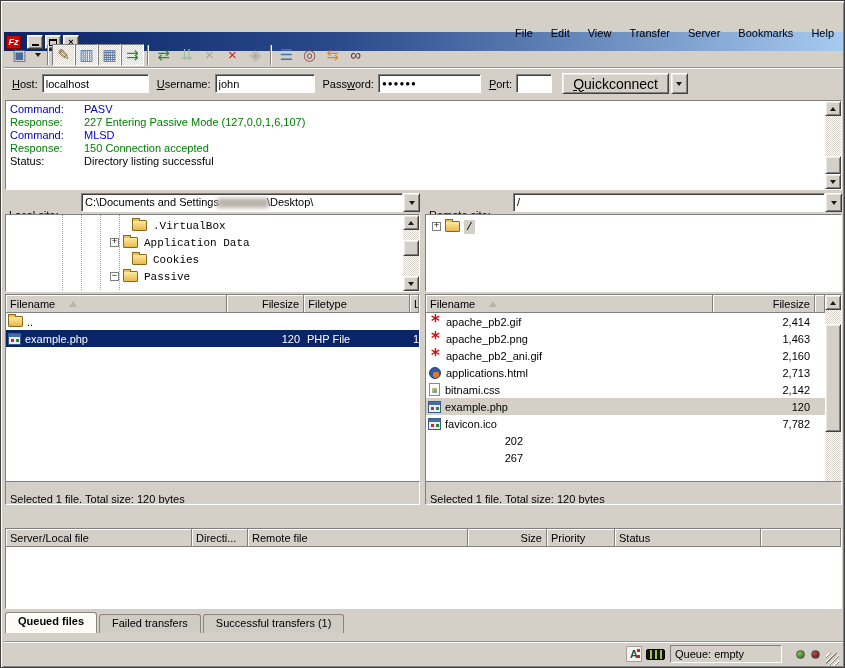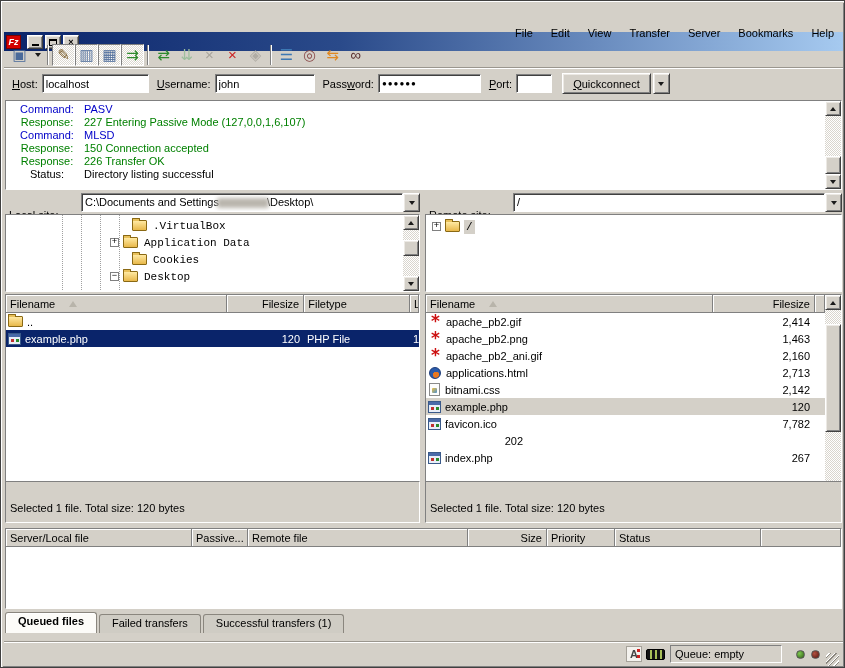--- a/index.html
+++ b/index.html
@@ -45,28 +45,28 @@
   .tri-left { width:0; height:0; border-top:3px solid transparent; border-bottom:3px solid transparent; border-right:4px solid #1a1a1a; }
   .tri-right{ width:0; height:0; border-top:3px solid transparent; border-bottom:3px solid transparent; border-left:4px solid #1a1a1a; }
   .tri-sort { width:0; height:0; border-left:4px solid transparent; border-right:4px solid transparent; border-bottom:6px solid #b8b4aa; }
 
   
   .quickbar { position:absolute; left:3px; top:67px; width:839px; height:31px; display:flex; align-items:center; }
   .quickbar label { margin:0 4px 0 8px; }
   .u { text-decoration:underline; }
   .qinput { height:19px; background:#fff; border:1px solid; border-color:#808080 #fff #fff #808080;
             box-shadow: inset 1px 1px 0 #404040; font-family:inherit; font-size:11px; padding:1px 3px; }
-  .qbtn { height:21px; padding:0 10px; margin-left:10px; font-size:11px; }
+  .qbtn { height:21px; padding:0 10px; margin-left:10px; font-size:14px; }
   .qbtn-drop { width:17px; height:21px; margin-left:2px; display:flex; align-items:center; justify-content:center; }
 
   
   .log { position:absolute; left:4px; top:99px; width:837px; height:90px; display:flex; }
   .logtext { flex:1; background:#fff; padding:2px 0 0 4px; overflow:hidden; }
   .logline { height:13px; line-height:13px; white-space:nowrap; }
-  .logpfx { display:inline-block; width:74px;text-align:center; }
+  .logpfx { display:inline-block; width:74px; }
   .cmd  { color:#0000c8; }
   .resp { color:#008000; }
   .stat { color:#000000; }
 
   
   .sb-v { width:16px; display:flex; flex-direction:column; background:#ece9e4;
           background-image:repeating-conic-gradient(#ffffff 0% 25%, #d9d5cd 0% 50%); background-size:2px 2px; }
   .sb-h { height:16px; display:flex; flex-direction:row; background:#ece9e4;
           background-image:repeating-conic-gradient(#ffffff 0% 25%, #d9d5cd 0% 50%); background-size:2px 2px; }
   .sb-btn { width:16px; height:15px; display:flex; align-items:center; justify-content:center; flex:none; }
@@ -124,21 +124,21 @@
   .hcell .tri-sort { margin-left:14px; }
   .num { justify-content:flex-end; }
   .listbody { flex:1; background:#fff; overflow:hidden; }
   .frow { height:17px; display:flex; align-items:center; white-space:nowrap; }
   .fcell { display:flex; align-items:center; overflow:hidden; padding:0 2px; height:17px; flex:none; }
   .fcell.num { justify-content:flex-end; padding-right:5px; }
   .sel-active { background:#0a246a; color:#fff; }
 
   
   .statusrow { position:absolute; top:480px; height:20px; background:#d4d0c8; border:1px solid;
-               border-color:#808080 #fff #fff #808080; padding:20px 4px; white-space:nowrap; overflow:hidden; }
+               border-color:#808080 #fff #fff #808080; padding:11px 4px; white-space:nowrap; overflow:hidden; }
 
   
   .queuepane { position:absolute; left:4px; top:527px; width:837px; height:81px; display:flex; flex-direction:column;
                background:#fff; border:1px solid; border-color:#808080 #fff #fff #808080; box-shadow:inset 1px 1px 0 #404040; }
   .queuebody { flex:1; background:#fff; }
 
   
   .tabs { position:absolute; left:4px; top:611px; height:21px; display:flex; align-items:flex-end; }
   .tab { height:19px; padding:2px 12px 0 12px; background:#cfccc4; border:1px solid #8a867e; border-bottom:none;
          border-radius:3px 3px 0 0; margin-right:2px; white-space:nowrap; }
@@ -220,21 +220,20 @@
         <span class="tri-down"></span>
       </span>
   </div>
 
   <div class="log sunken">
     <div class="logtext">
       <div class="logline cmd"><span class="logpfx">Command:</span><span>PASV</span></div>
       <div class="logline resp"><span class="logpfx">Response:</span><span>227 Entering Passive Mode (127,0,0,1,6,107)</span></div>
       <div class="logline cmd"><span class="logpfx">Command:</span><span>MLSD</span></div>
       <div class="logline resp"><span class="logpfx">Response:</span><span>150 Connection accepted</span></div>
-      <div class="logline resp"><span class="logpfx">Response:</span><span>226 Transfer OK</span></div>
       <div class="logline stat"><span class="logpfx">Status:</span><span>Directory listing successful</span></div>
     </div>
     <div class="sb-v">
       <span class="sb-btn raised">
           <span class="tri-up"></span>
         </span>
       <span class="sb-fill"></span>
       <span class="sb-thumb-v raised" style="height:18px"></span>
       <span class="sb-btn raised">
           <span class="tri-down"></span>
@@ -272,21 +271,21 @@
         <span class="ico-folder"></span>
         <span class="treelabel">Application Data</span>
       </div>
       <div class="treerow" style="left:126px; top:36px;">
         <span class="ico-folder"></span>
         <span class="treelabel">Cookies</span>
       </div>
       <div class="treerow" style="left:104px; top:53px;">
         <span class="expander">−</span>
         <span class="ico-folder"></span>
-        <span class="treelabel">Desktop</span>
+        <span class="treelabel">Passive</span>
       </div>
     </div>
     <div class="sb-v">
       <span class="sb-btn raised">
           <span class="tri-up"></span>
         </span>
       <span class="sb-fill" style="max-height:10px"></span>
       <span class="sb-thumb-v raised" style="height:16px"></span>
       <span class="sb-fill"></span>
       <span class="sb-btn raised">
@@ -402,24 +401,20 @@
             <span class="fcell" style="width:287px">
                 <span class="ico-php"></span>
                 <span>favicon.ico</span>
               </span>
             <span class="fcell num" style="width:102px">7,782</span>
           </div>
           <div class="frow">
             <span class="fcell num" style="width:102px">202</span>
           </div>
           <div class="frow">
-            <span class="fcell" style="width:287px">
-                <span class="ico-php"></span>
-                <span>index.php</span>
-              </span>
             <span class="fcell num" style="width:102px">267</span>
           </div>
         </div>
         <div class="sb-h">
           <span class="sb-btn raised">
               <span class="tri-left"></span>
             </span>
           <span class="sb-thumb-h raised" style="width:200px"></span>
           <span class="sb-fill"></span>
           <span class="sb-btn raised">
@@ -440,21 +435,21 @@
       </div>
     </div>
   </div>
 
   <div class="statusrow" style="left:4px; width:415px;">Selected 1 file. Total size: 120 bytes</div>
   <div class="statusrow" style="left:424px; width:417px;">Selected 1 file. Total size: 120 bytes</div>
 
   <div class="queuepane">
     <div class="hdr">
       <span class="hcell" style="width:186px">Server/Local file</span>
-      <span class="hcell" style="width:56px">Passive...</span>
+      <span class="hcell" style="width:56px">Directi...</span>
       <span class="hcell" style="width:220px">Remote file</span>
       <span class="hcell num" style="width:79px">Size</span>
       <span class="hcell" style="width:68px">Priority</span>
       <span class="hcell" style="width:146px">Status</span>
       <span class="hcell" style="flex:1"></span>
     </div>
     <div class="queuebody"></div>
   </div>
 
   <div class="tabs">

